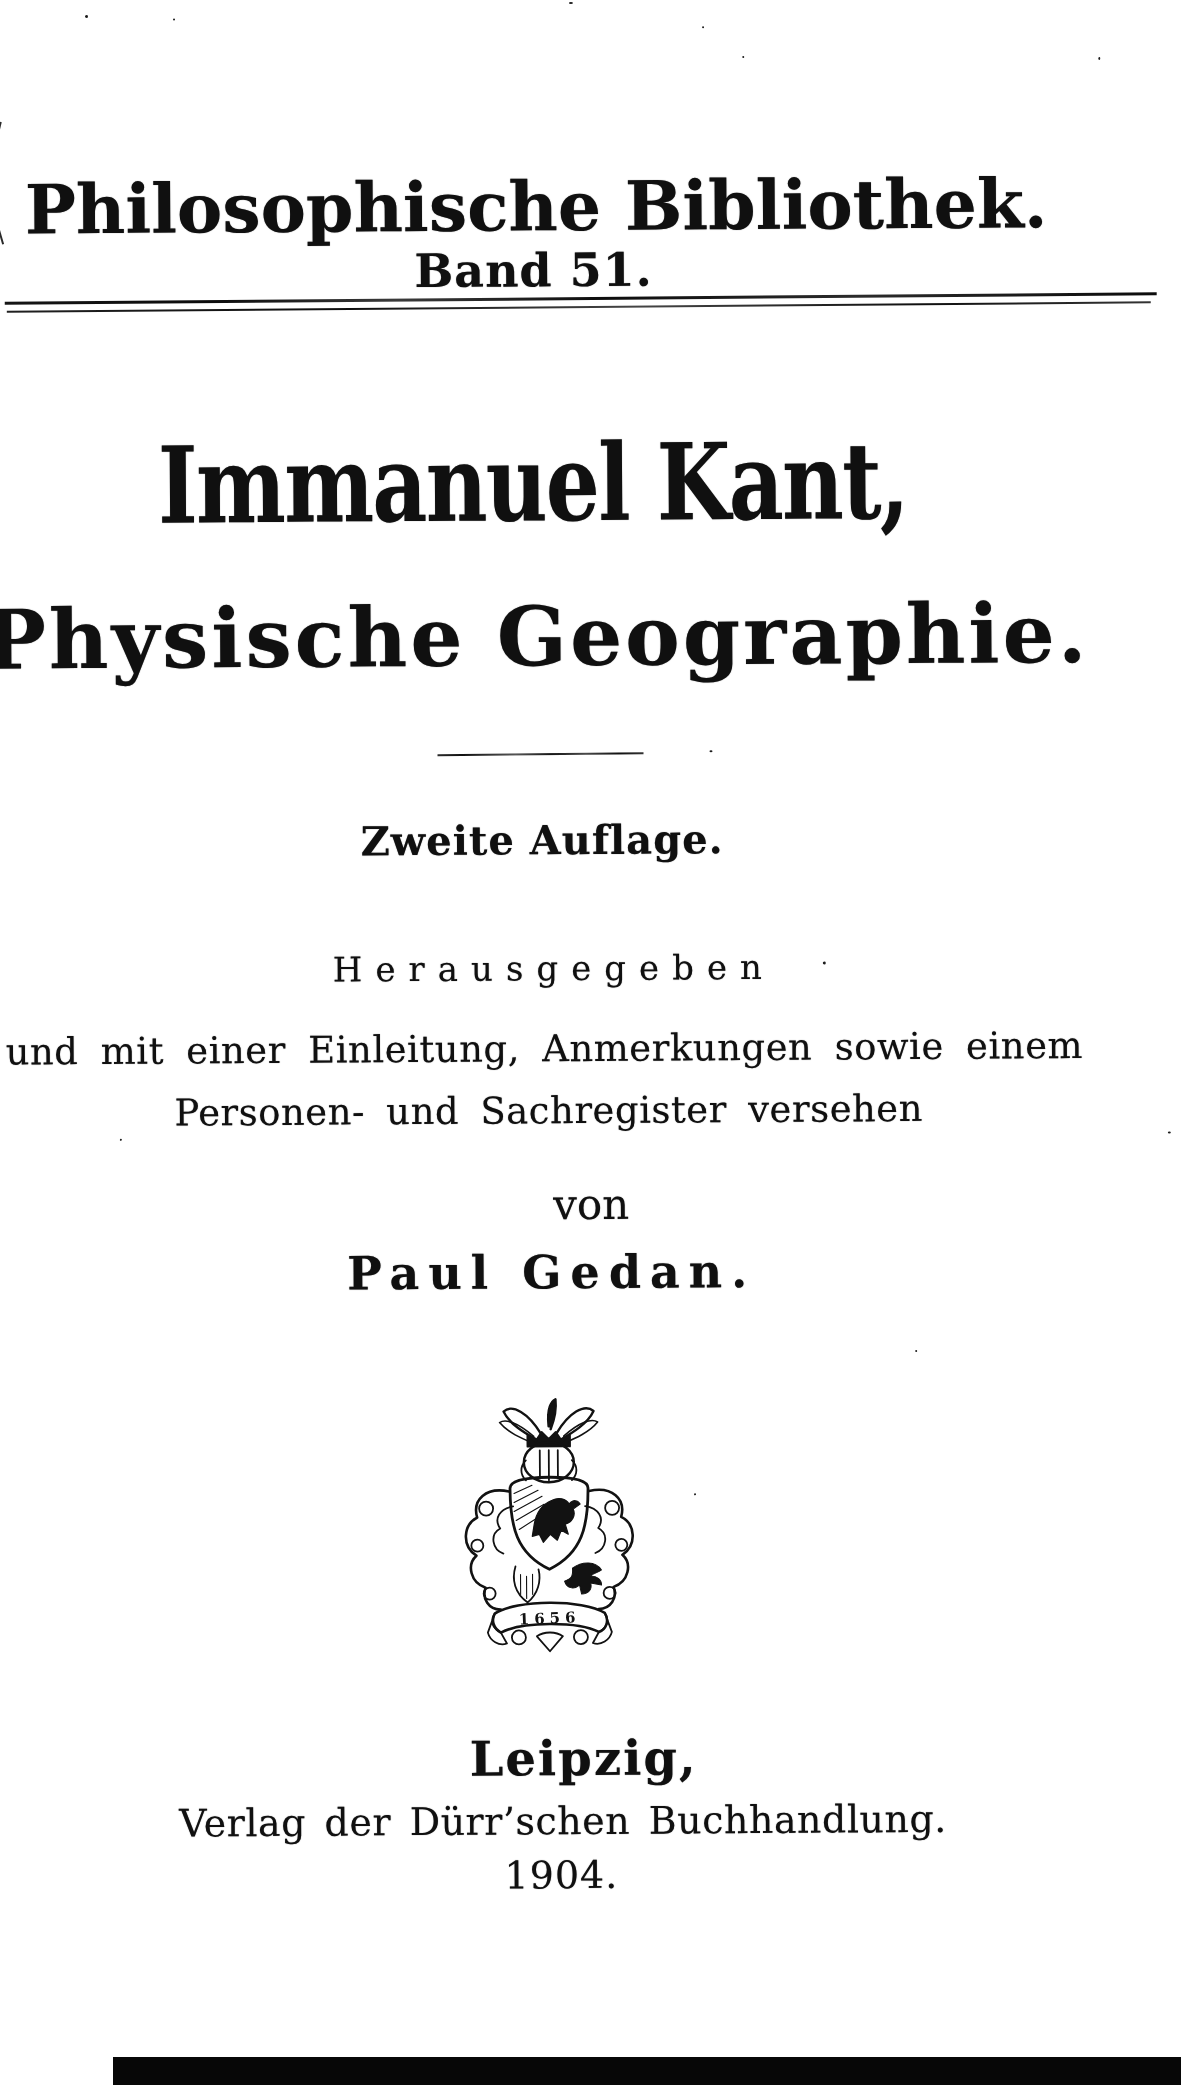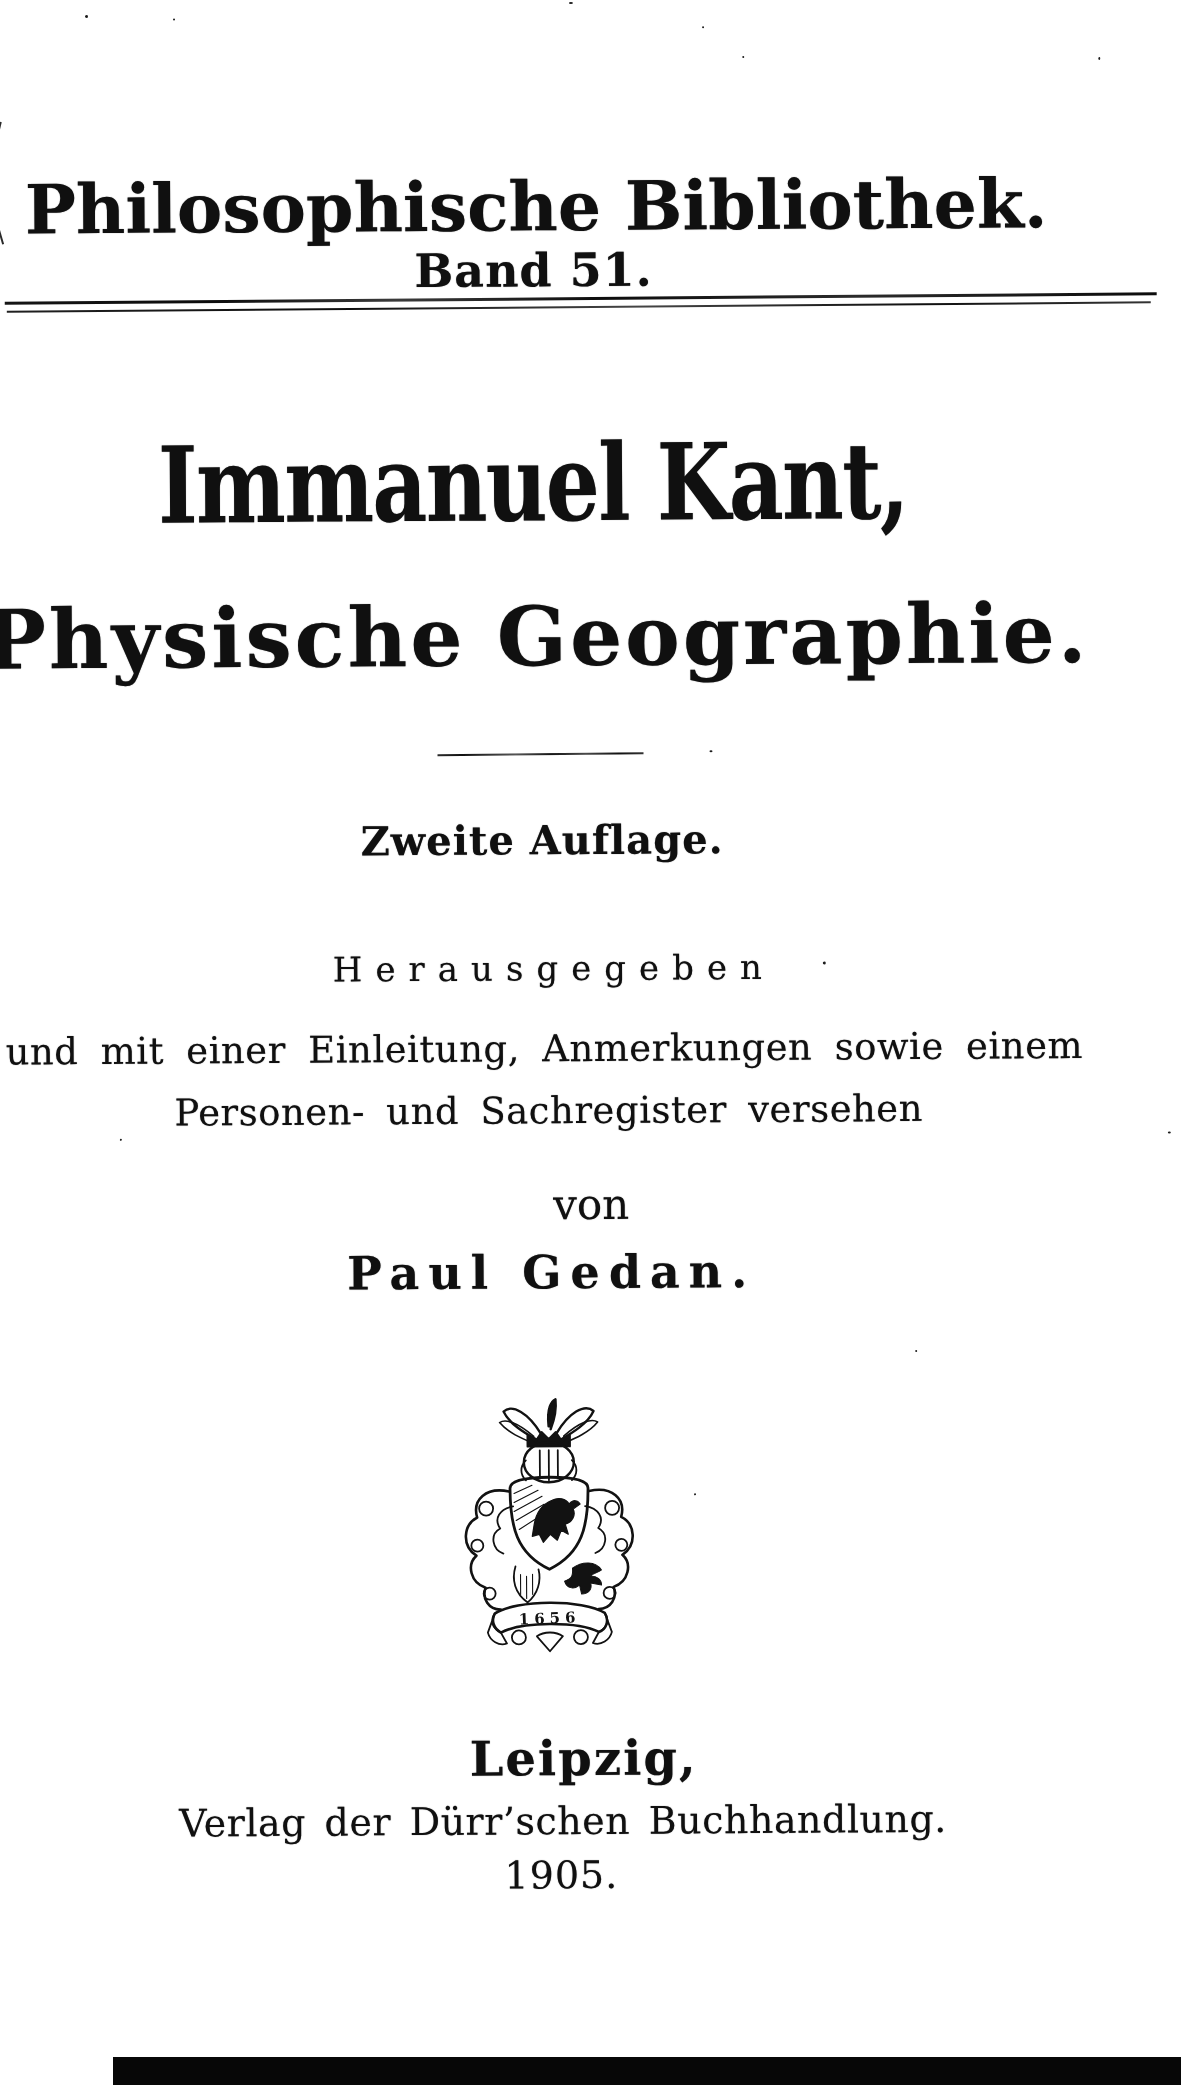--- a/index.html
+++ b/index.html
@@ -178,21 +178,21 @@
 
       <circle cx="62" cy="241" r="7" stroke-width="1.8"></circle>
       <circle cx="124" cy="241" r="7" stroke-width="1.8"></circle>
       <path d="M80,240 L93,255 L106,240 C99,235 87,235 80,240 Z" stroke-width="1.8"></path>
     </g>
     <text x="93" y="227" text-anchor="middle" font-family="DejaVu Serif, Liberation Serif, serif" font-size="15" font-weight="bold" letter-spacing="5" fill="#121212" transform="rotate(-2 93 227)">1656</text>
   </svg>
 
   <div class="tline imprint-city">Leipzig,</div>
   <div class="tline imprint-publisher">Verlag der Dürr’schen Buchhandlung.</div>
-  <div class="tline imprint-year">1905.</div>
+  <div class="tline imprint-year">1904.</div>
 
   <div class="speck" style="left:90px;top:12px;width:3px;height:3px;"></div>
   <div class="speck" style="left:178px;top:16px;width:2px;height:2px;"></div>
   <div class="speck" style="left:574px;top:2px;width:4px;height:2px;"></div>
   <div class="speck" style="left:707px;top:27px;width:2px;height:2px;"></div>
   <div class="speck" style="left:747px;top:57px;width:2px;height:2px;"></div>
   <div class="speck" style="left:1103px;top:60px;width:2px;height:3px;"></div>
   <div class="speck" style="left:710px;top:751px;width:3px;height:2px;"></div>
   <div class="speck" style="left:822px;top:963px;width:3px;height:3px;"></div>
   <div class="speck" style="left:118px;top:1136px;width:2px;height:2px;"></div>

